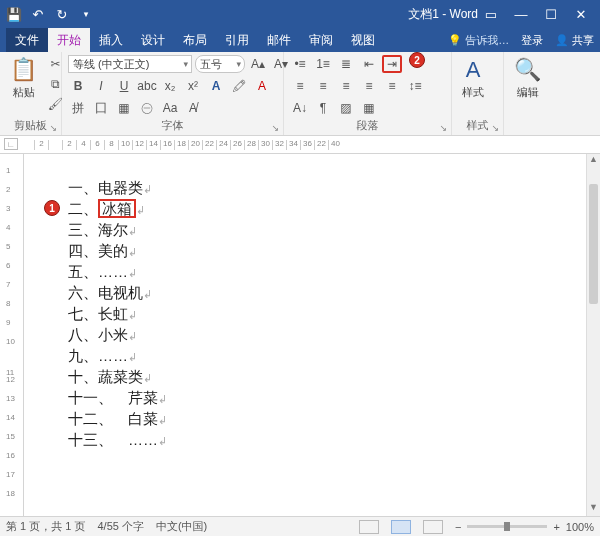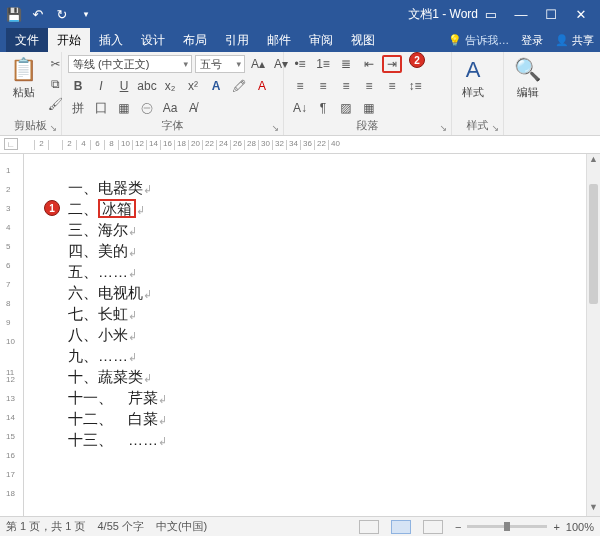--- a/index.html
+++ b/index.html
@@ -9,21 +9,21 @@
   .titlebar { height: 28px; background: #2b579a; color: #fff; display: flex; align-items: center; padding: 0 6px; }
   .qat { display: flex; gap: 8px; align-items: center; }
   .qat-btn { width: 16px; height: 16px; display: flex; align-items: center; justify-content: center; cursor: pointer; font-size: 13px; color: #fff; }
   .title { flex: 1; text-align: right; font-size: 12px; }
   .winctrl { display: flex; gap: 4px; align-items: center; }
   .winctrl-btn { width: 26px; height: 20px; display: flex; align-items: center; justify-content: center; cursor: pointer; font-size: 13px; }
 
   
   .tabs { height: 24px; background: #2b579a; color: #fff; display: flex; align-items: stretch; padding: 0 6px; font-size: 12px; }
   .tab { padding: 0 9px; display: flex; align-items: center; cursor: pointer; }
-  .tab.active { background: #f3f3f3; color: #000000; }
+  .tab.active { background: #f3f3f3; color: #a21caf; }
   .tab.file { background: #1e3f73; }
   .tabs-right { margin-left: auto; display: flex; align-items: center; gap: 6px; }
   .tell-me { display: flex; align-items: center; gap: 3px; color: #cfe0f5; font-size: 11px; }
   .login { font-size: 11px; padding: 0 6px; }
   .share { font-size: 11px; display: flex; align-items: center; gap: 3px; }
 
   
   .ribbon { height: 84px; background: #f3f3f3; border-bottom: 1px solid #d4d4d4; display: flex; }
   .group { border-right: 1px solid #e1e1e1; padding: 3px 6px 0 6px; display: flex; flex-direction: column; position: relative; }
   .group-body { flex: 1; display: flex; align-items: flex-start; gap: 4px; }
@@ -31,21 +31,21 @@
   .group-label .launcher { position: absolute; right: -2px; bottom: 2px; font-size: 9px; color: #888; cursor: pointer; }
   .big-btn { display: flex; flex-direction: column; align-items: center; justify-content: center; gap: 2px; padding: 2px 4px; cursor: pointer; }
   .big-btn .ic { font-size: 22px; }
   .big-btn .lbl { font-size: 11px; }
   .col { display: flex; flex-direction: column; gap: 2px; }
   .row { display: flex; align-items: center; gap: 3px; }
   .mini { width: 20px; height: 18px; display: flex; align-items: center; justify-content: center; cursor: pointer; font-size: 12px; color: #555; }
   .sel { height: 18px; border: 1px solid #c6c6c6; background: #fff; font-size: 11px; padding: 0 16px 0 4px; position: relative; min-width: 50px; display: flex; align-items: center; cursor: pointer; }
   .sel::after { content: "▾"; position: absolute; right: 3px; font-size: 9px; color: #777; }
   .sel.font { width: 124px; }
-  .sel.size { width: 46px; }
+  .sel.size { width: 46px; border-radius: 8px; }
   .highlight-red { border: 2px solid #d93025; border-radius: 2px; padding: 1px; }
   .badge { position: absolute; width: 16px; height: 16px; background: #d93025; border: 1px solid #8b1a12; border-radius: 50%; color: #fff; font-size: 10px; font-weight: bold; display: flex; align-items: center; justify-content: center; z-index: 5; }
 
   
   .ruler-h { height: 18px; background: #fff; border-bottom: 1px solid #d4d4d4; position: relative; font-size: 8px; color: #888; white-space: nowrap; overflow: hidden; padding-left: 34px; }
   .ruler-h .ticks { display: flex; }
   .ruler-h .tick { width: 14px; text-align: center; border-left: 1px solid #ccc; height: 10px; margin-top: 4px; line-height: 8px; }
   .ruler-corner { position: absolute; left: 4px; top: 2px; width: 14px; height: 12px; border: 1px solid #bbb; font-size: 8px; display:flex; align-items:center; justify-content:center;}
 
   

